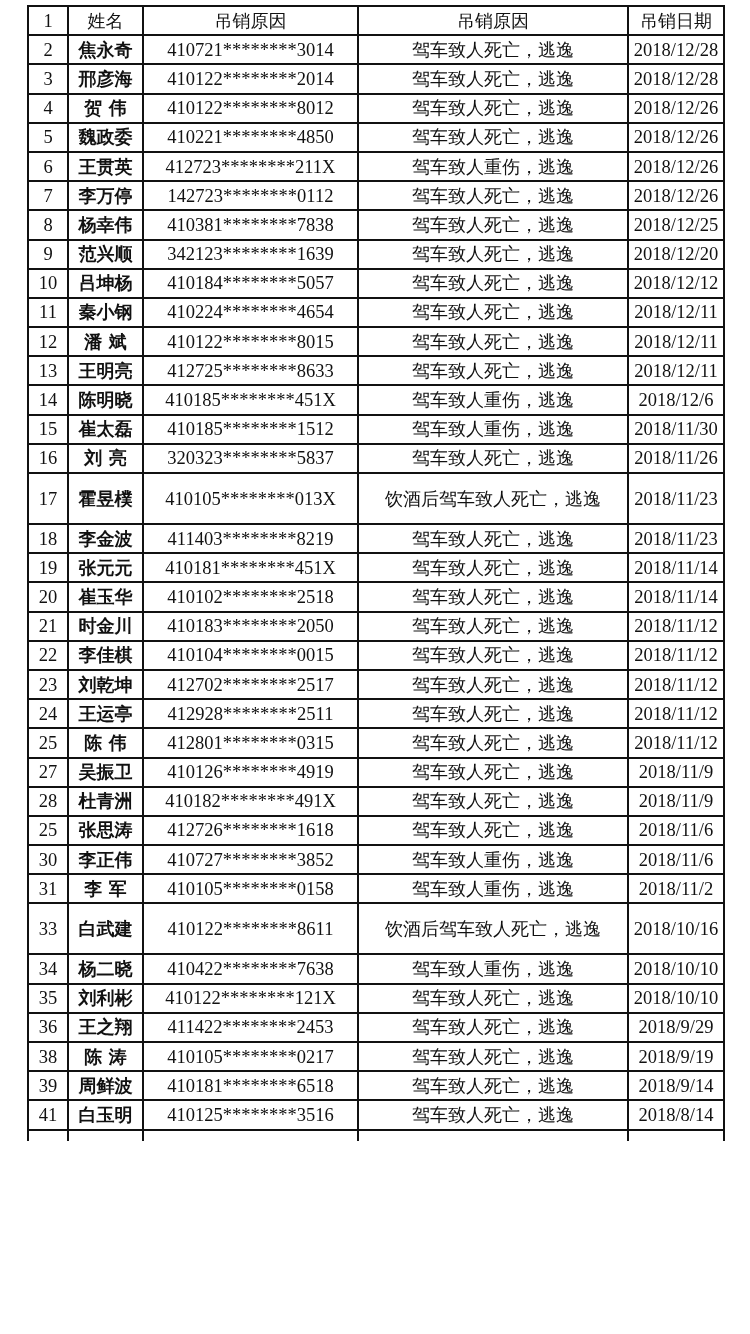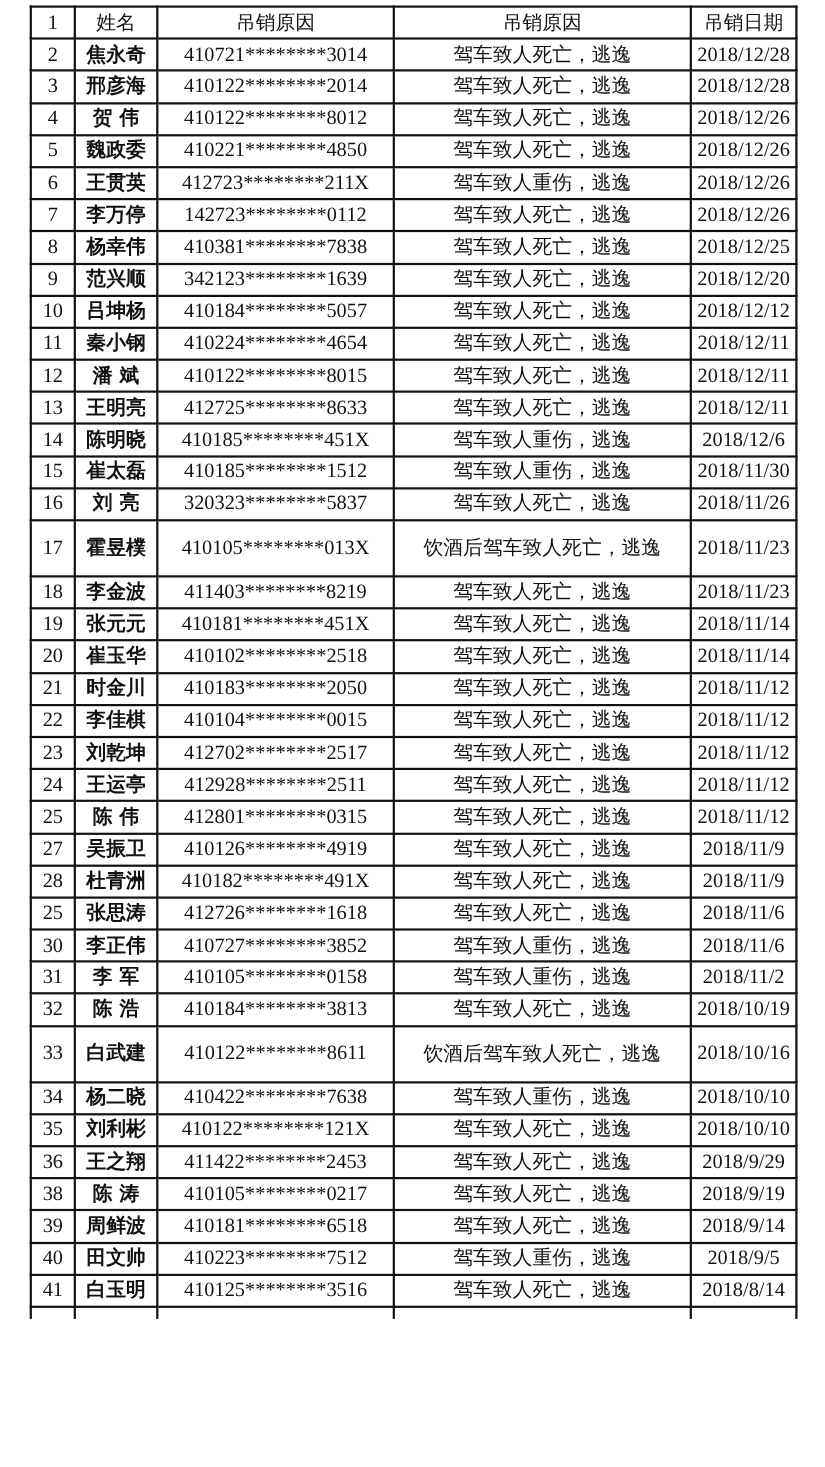--- a/index.html
+++ b/index.html
@@ -249,27 +249,20 @@
           <td class="reason">驾车致人重伤，逃逸</td>
           <td class="date">2018/11/6</td>
         </tr>
         <tr>
           <td class="num">31</td>
           <td class="name">李  军</td>
           <td class="idno">410105********0158</td>
           <td class="reason">驾车致人重伤，逃逸</td>
           <td class="date">2018/11/2</td>
         </tr>
-        <tr>
-          <td class="num">32</td>
-          <td class="name">陈  浩</td>
-          <td class="idno">410184********3813</td>
-          <td class="reason">驾车致人死亡，逃逸</td>
-          <td class="date">2018/10/19</td>
-        </tr>
         <tr class="tall">
           <td class="num">33</td>
           <td class="name">白武建</td>
           <td class="idno">410122********8611</td>
           <td class="reason wrap">饮酒后驾车致人死亡，逃逸</td>
           <td class="date">2018/10/16</td>
         </tr>
         <tr>
           <td class="num">34</td>
           <td class="name">杨二晓</td>
@@ -299,27 +292,20 @@
           <td class="date">2018/9/19</td>
         </tr>
         <tr>
           <td class="num">39</td>
           <td class="name">周鲜波</td>
           <td class="idno">410181********6518</td>
           <td class="reason">驾车致人死亡，逃逸</td>
           <td class="date">2018/9/14</td>
         </tr>
         <tr>
-          <td class="num">40</td>
-          <td class="name">田文帅</td>
-          <td class="idno">410223********7512</td>
-          <td class="reason">驾车致人重伤，逃逸</td>
-          <td class="date">2018/9/5</td>
-        </tr>
-        <tr>
           <td class="num">41</td>
           <td class="name">白玉明</td>
           <td class="idno">410125********3516</td>
           <td class="reason">驾车致人死亡，逃逸</td>
           <td class="date">2018/8/14</td>
         </tr>
         <tr class="partial">
           <td></td>
           <td></td>
           <td></td>

